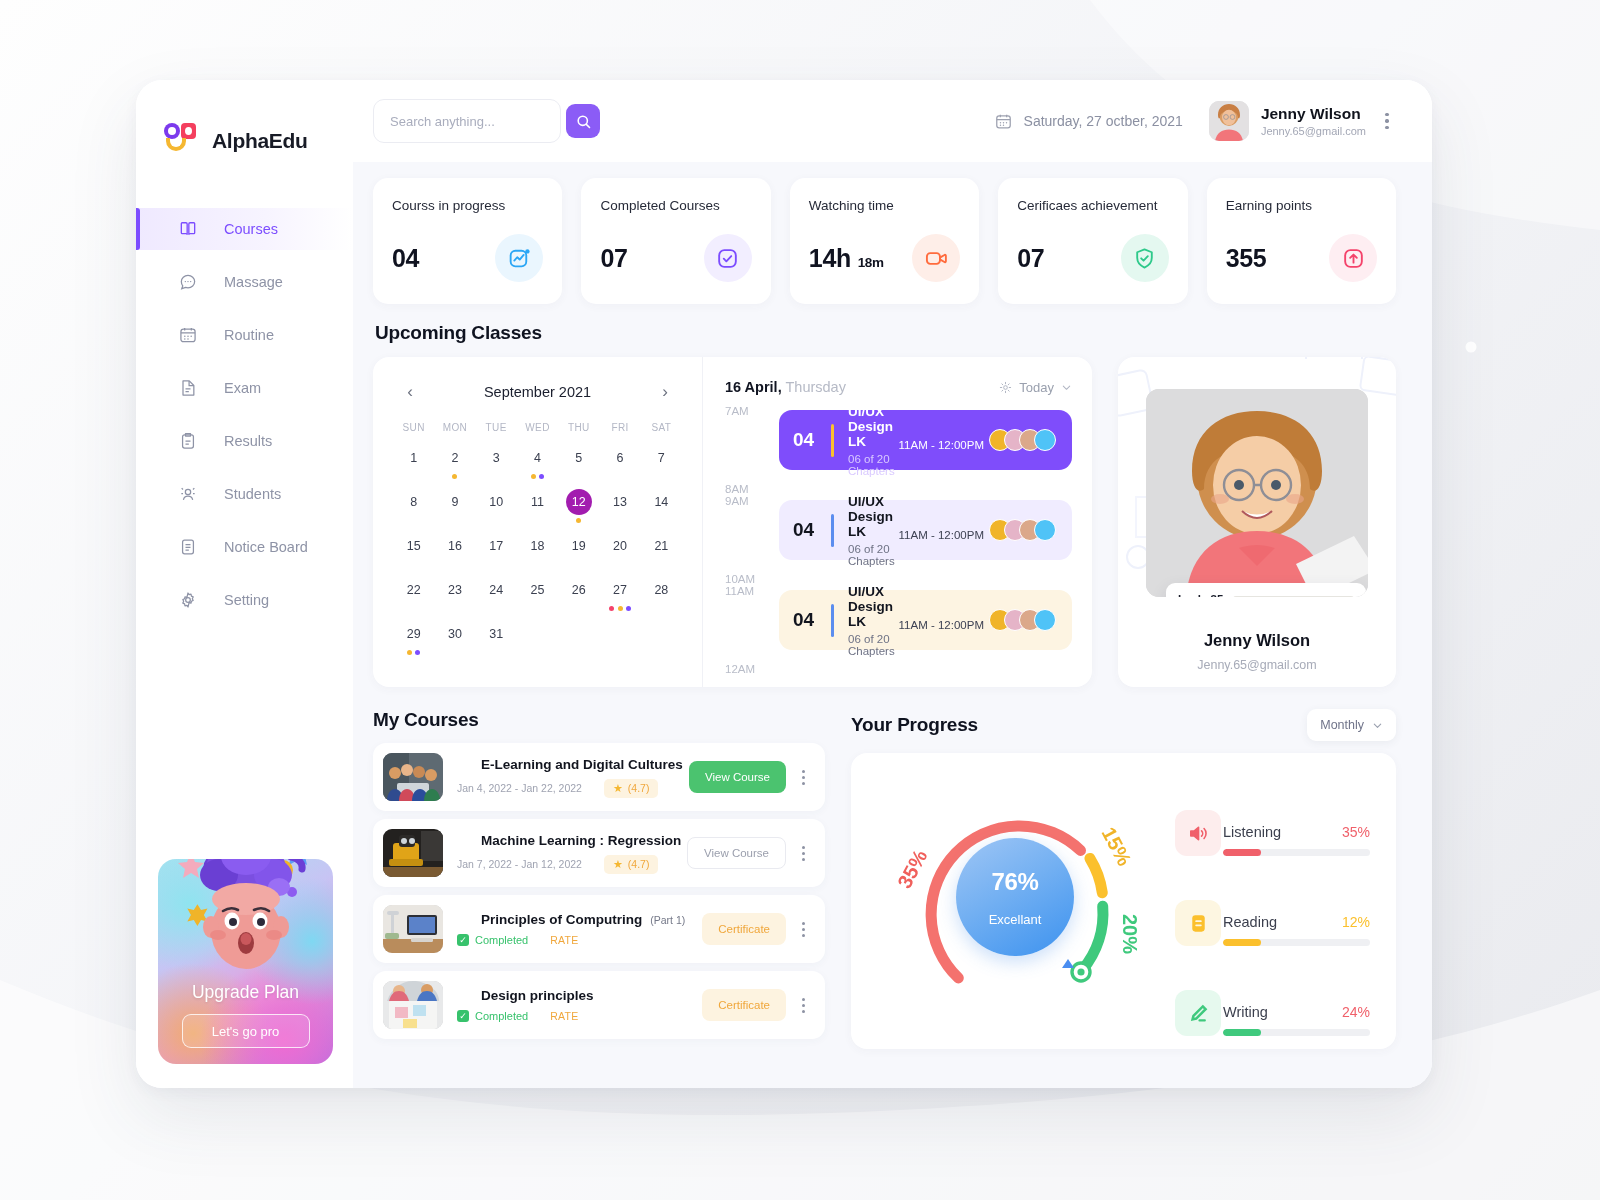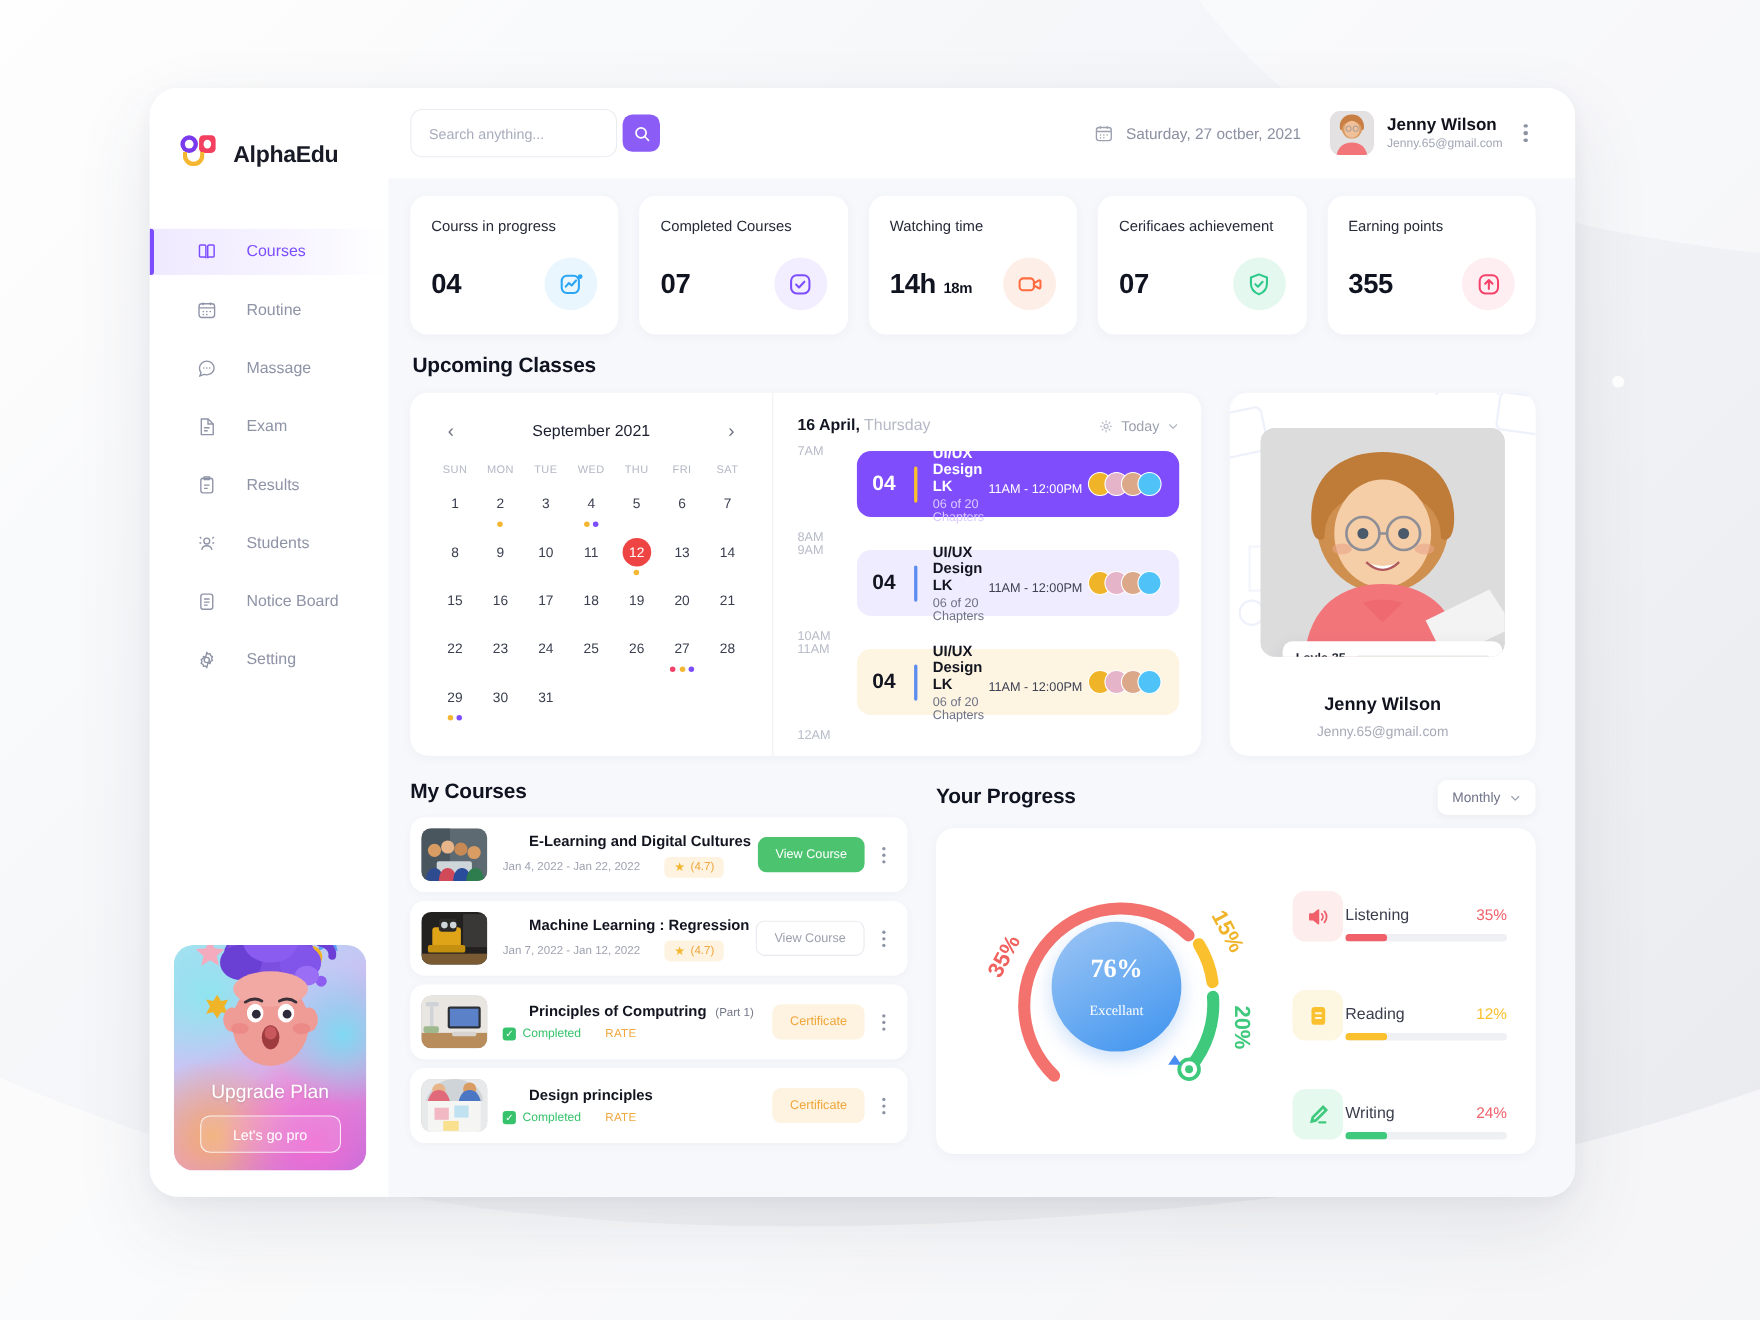--- a/index.html
+++ b/index.html
@@ -118,21 +118,21 @@
     box-shadow:0 2px 10px rgba(60,64,90,.045);
   }
   .cal{ width:330px; flex:0 0 330px; padding:24px 20px 0 20px; border-right:1px solid #f0f1f6; }
   .cal-head{ display:flex; align-items:center; justify-content:space-between; padding:0 6px; }
   .cal-month{ font-size:14.5px; font-weight:500; color:#1b1f2e; }
   .cal-arrow{ width:22px;height:22px; display:flex;align-items:center;justify-content:center; color:#6d7280; cursor:pointer; font-size:17px; }
   .cal-grid{ display:grid; grid-template-columns:repeat(7,1fr); margin-top:19px; }
   .cal-dow{ text-align:center; font-size:10px; color:#b3b7c5; letter-spacing:.4px; padding-bottom:12px; }
   .cal-cell{ position:relative; height:44px; display:flex; flex-direction:column; align-items:center; justify-content:flex-start; }
   .cal-num{ width:26px;height:26px; display:flex;align-items:center;justify-content:center; font-size:12.5px; color:#3b4050; border-radius:50%; cursor:pointer; }
-  .cal-num.today{ background:#ef4444; color:#fff; font-weight:500; }
+  .cal-num.today{ background:#a21caf; color:#fff; font-weight:500; }
   .cal-dots{ display:flex; gap:3.5px; margin-top:3px; height:5px; }
   .cal-dots i{ width:5px;height:5px;border-radius:50%;display:block; }
 
   .sched{ flex:1; min-width:0; padding:22px 20px 0 22px; }
   .sched-head{ display:flex; align-items:center; justify-content:space-between; }
   .sched-date{ font-size:14.5px; color:#b6bac6; }
   .sched-date b{ color:#111522; font-weight:bold; font-size:14.5px; }
   .sched-today{ display:flex; align-items:center; gap:7px; font-size:13px; color:#9aa0ae; cursor:pointer; }
   .sched-today .gear{ width:13px;height:13px; }
   .sched-rows{ margin-top:10px; }
@@ -203,21 +203,21 @@
   .progress-col{ flex:1; min-width:0; }
   .progress-card{
     background:#fff; border-radius:16px; height:296px; display:flex; align-items:center; padding:0 26px 0 14px;
     box-shadow:0 2px 10px rgba(60,64,90,.045);
   }
   .gauge{ width:300px; flex:0 0 300px; height:230px; position:relative; display:flex; align-items:center; justify-content:center; }
   .gauge svg{ position:absolute; left:0; top:0; }
   .gauge-center{ position:relative; z-index:2; width:118px; height:118px; border-radius:50%;
     background:linear-gradient(150deg,#9fc6f5 0%,#73b0f2 45%,#3c92ef 100%);
     display:flex; flex-direction:column; align-items:center; justify-content:center; color:#fff;
-    box-shadow:0 6px 18px rgba(70,140,235,.28);font-family:Liberation Serif, serif; }
+    box-shadow:0 6px 18px rgba(70,140,235,.28); }
   .gauge-pct{ font-size:24px; font-weight:bold; letter-spacing:-.3px; }
   .gauge-word{ font-size:13px; margin-top:16px; }
 
   .skills{ flex:1; min-width:0; padding-left:10px; }
   .skill{ display:flex; align-items:flex-end; gap:2px; margin-bottom:26px;margin-top:44px; }
   .skill:last-child{ margin-bottom:0; }
   .skill-ico{ width:46px;height:46px;border-radius:12px;flex:0 0 46px;display:flex;align-items:center;justify-content:center; }
   .skill-ico svg{ width:23px;height:23px; }
   .skill-body{ flex:1; min-width:0; }
   .skill-top{ display:flex; align-items:baseline; justify-content:space-between; }
@@ -253,41 +253,41 @@
             <svg viewBox="0 0 24 24" fill="none" stroke="currentColor" stroke-width="1.6">
               <path d="M4 5.5c0-.6.4-1 1-1h4.5c.9 0 1.5.6 1.5 1.4V19c0-.8-.6-1.4-1.5-1.4H5c-.6 0-1-.4-1-1V5.5Z"></path>
               <path d="M20 5.5c0-.6-.4-1-1-1h-4.5c-.9 0-1.5.6-1.5 1.4V19c0-.8.6-1.4 1.5-1.4H19c.6 0 1-.4 1-1V5.5Z"></path>
             </svg>
           </span>
         <span>Courses</span>
       </div>
       <div class="nav-item">
         <span class="nav-ico">
             <svg viewBox="0 0 24 24" fill="none" stroke="currentColor" stroke-width="1.5">
+              <path d="M20 11.5c0 4.1-3.6 7.4-8 7.4-1 0-2-.2-2.9-.5L4.5 20l1.2-3.3C4.6 15.3 4 13.5 4 11.5 4 7.4 7.6 4 12 4s8 3.4 8 7.5Z"></path>
+              <circle cx="8.8" cy="11.5" r=".85" fill="currentColor" stroke="none"></circle>
+              <circle cx="12" cy="11.5" r=".85" fill="currentColor" stroke="none"></circle>
+              <circle cx="15.2" cy="11.5" r=".85" fill="currentColor" stroke="none"></circle>
+            </svg>
+          </span>
+        <span>Massage</span>
+      </div>
+      <div class="nav-item">
+        <span class="nav-ico">
+            <svg viewBox="0 0 24 24" fill="none" stroke="currentColor" stroke-width="1.5">
               <rect x="3.5" y="5" width="17" height="15" rx="3"></rect>
               <path d="M3.5 9.5h17M8 3.5v3M16 3.5v3"></path>
               <circle cx="8.2" cy="13.5" r=".9" fill="currentColor" stroke="none"></circle>
               <circle cx="12" cy="13.5" r=".9" fill="currentColor" stroke="none"></circle>
               <circle cx="15.8" cy="13.5" r=".9" fill="currentColor" stroke="none"></circle>
               <circle cx="8.2" cy="16.8" r=".9" fill="currentColor" stroke="none"></circle>
               <circle cx="12" cy="16.8" r=".9" fill="currentColor" stroke="none"></circle>
             </svg>
           </span>
         <span>Routine</span>
-      </div>
-      <div class="nav-item">
-        <span class="nav-ico">
-            <svg viewBox="0 0 24 24" fill="none" stroke="currentColor" stroke-width="1.5">
-              <path d="M20 11.5c0 4.1-3.6 7.4-8 7.4-1 0-2-.2-2.9-.5L4.5 20l1.2-3.3C4.6 15.3 4 13.5 4 11.5 4 7.4 7.6 4 12 4s8 3.4 8 7.5Z"></path>
-              <circle cx="8.8" cy="11.5" r=".85" fill="currentColor" stroke="none"></circle>
-              <circle cx="12" cy="11.5" r=".85" fill="currentColor" stroke="none"></circle>
-              <circle cx="15.2" cy="11.5" r=".85" fill="currentColor" stroke="none"></circle>
-            </svg>
-          </span>
-        <span>Massage</span>
       </div>
       <div class="nav-item">
         <span class="nav-ico">
             <svg viewBox="0 0 24 24" fill="none" stroke="currentColor" stroke-width="1.5">
               <path d="M6 3.5h7.5L19 9v11.5H6z" stroke-linejoin="round"></path>
               <path d="M13.3 3.6V9H19M9 13h6M9 16.3h4"></path>
             </svg>
           </span>
         <span>Exam</span>
       </div>

